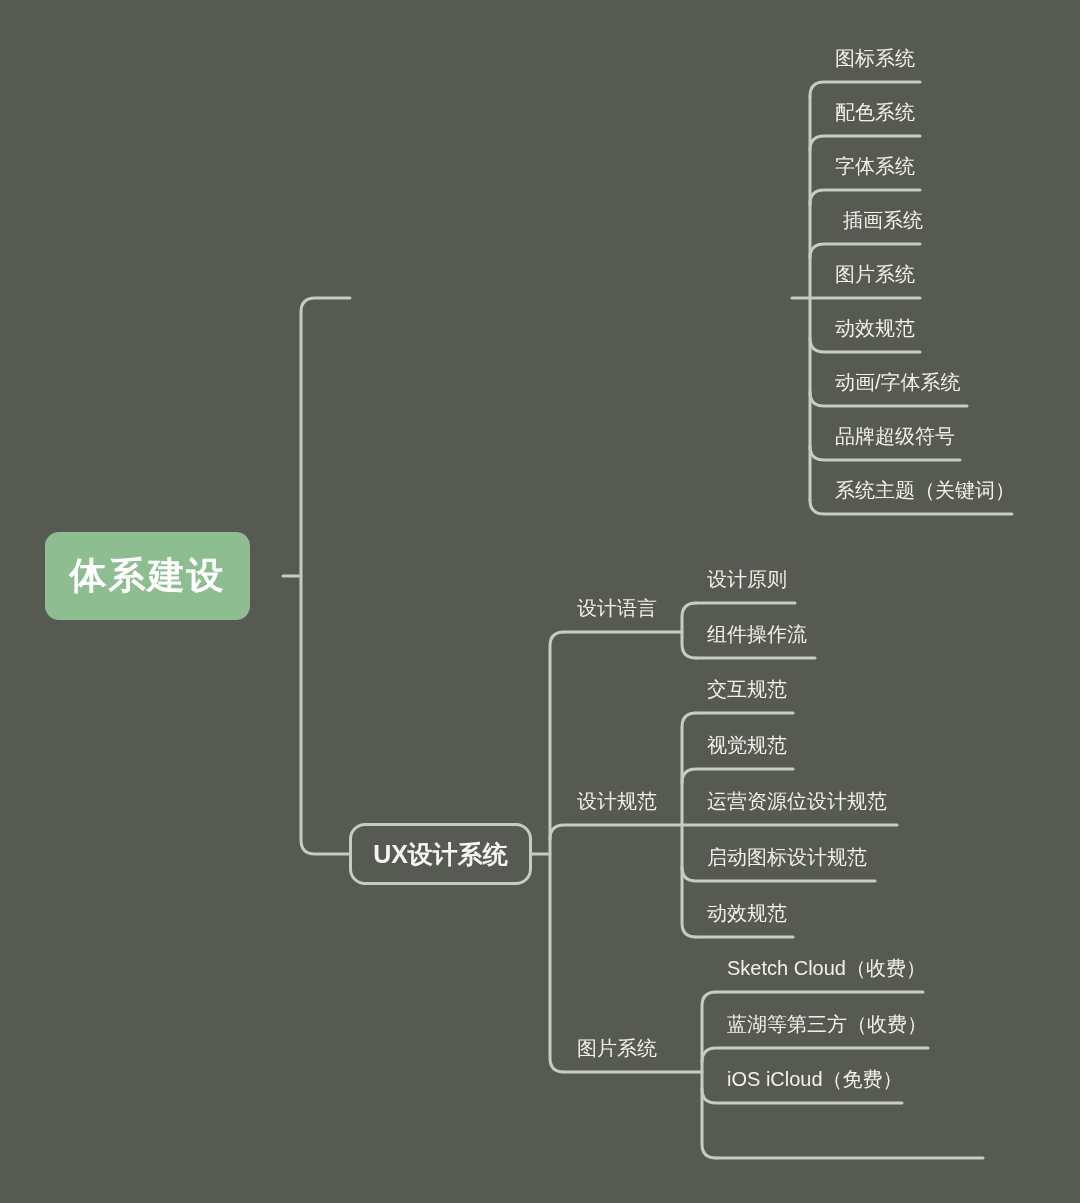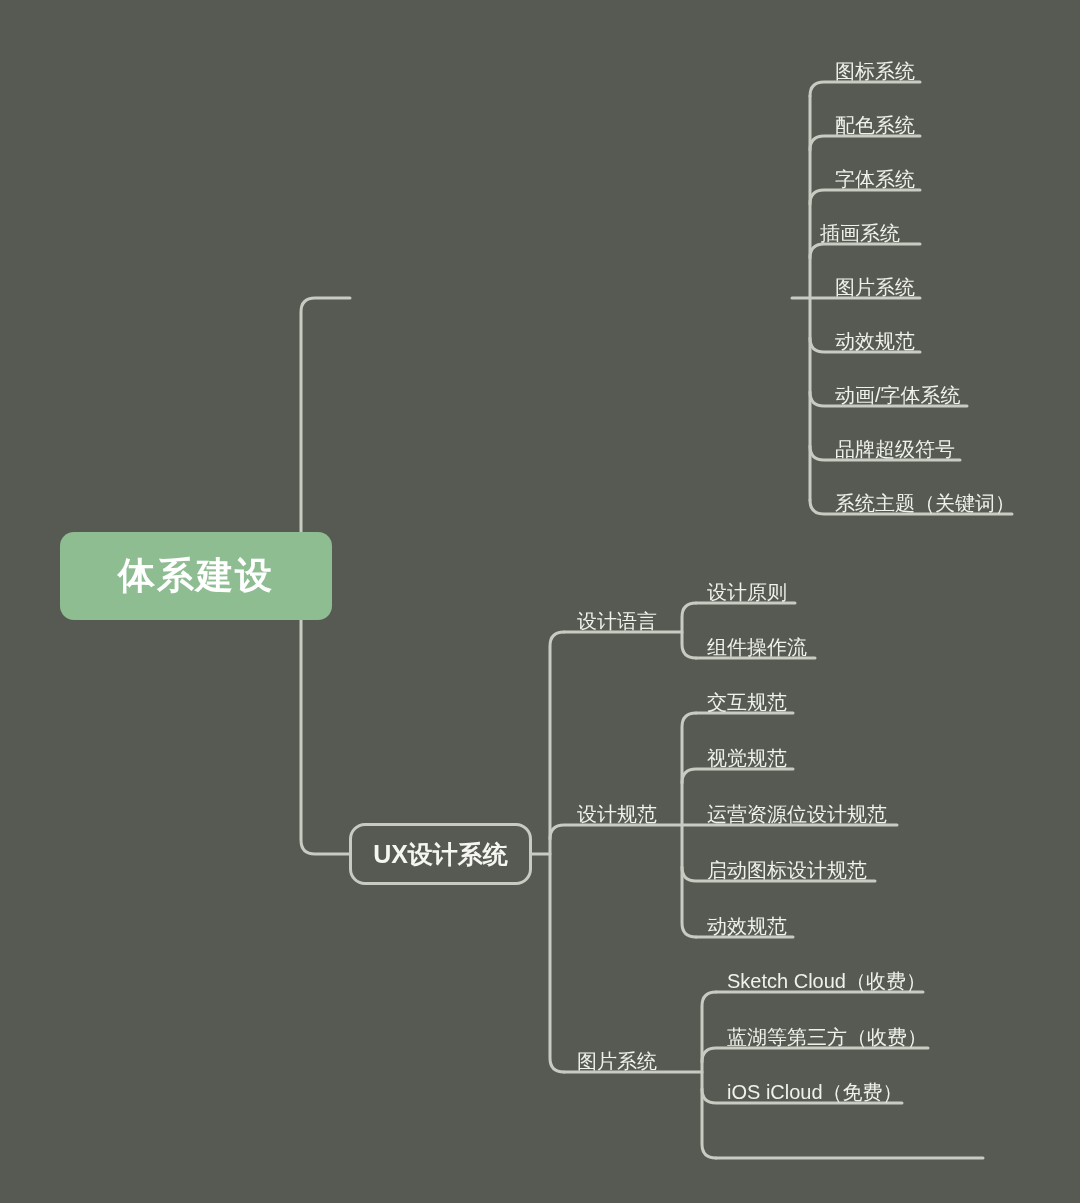--- a/index.html
+++ b/index.html
@@ -27,21 +27,21 @@
   }
   .node {
     position: absolute;
     display: flex;
     align-items: center;
     justify-content: center;
     white-space: nowrap;
     box-sizing: border-box;
   }
   .node-root {
-    left: 60px; top: 532px; width: 272px; height: 88px;
+    left: 45px; top: 532px; width: 205px; height: 88px;
     background: #8ebd92;
     border-radius: 14px;
     color: #ffffff;
     font-size: 37px;
     font-weight: bold;
     letter-spacing: 2px;
   }
   .node-boxed {
     border: 3px solid #c8cbc1;
     border-radius: 16px;
@@ -52,21 +52,20 @@
   }
   .node-design-system { left: 350px; top: 267px; width: 442px; height: 62px; }
   .node-ux { left: 349px; top: 823px; width: 183px; height: 62px; }
   .topic {
     position: absolute;
     font-size: 20px;
     line-height: 20px;
     font-weight: 500;
     color: #f0f1eb;
     white-space: nowrap;
-    margin-top: 13px;
   }
 </style>
 </head>
 <body>
 
 <div class="canvas">
 
   <svg class="connectors" viewBox="0 0 1080 1203" xmlns="http://www.w3.org/2000/svg">
 
     <path d="M283 576 H301"></path>
@@ -111,21 +110,21 @@
   </div>
 
 
   <div class="node node-boxed node-ux">
     <span>UX设计系统</span>
   </div>
 
   <div class="topic" style="left:835px;top:48px">图标系统</div>
   <div class="topic" style="left:835px;top:102px">配色系统</div>
   <div class="topic" style="left:835px;top:156px">字体系统</div>
-  <div class="topic" style="left:820px;top:210px">插画系统</div>
+  <div class="topic" style="left:843px;top:210px">插画系统</div>
   <div class="topic" style="left:835px;top:264px">图片系统</div>
   <div class="topic" style="left:835px;top:318px">动效规范</div>
   <div class="topic" style="left:835px;top:372px">动画/字体系统</div>
   <div class="topic" style="left:835px;top:426px">品牌超级符号</div>
   <div class="topic" style="left:835px;top:480px">系统主题（关键词）</div>
 
   <div class="topic" style="left:577px;top:598px">设计语言</div>
   <div class="topic" style="left:577px;top:791px">设计规范</div>
   <div class="topic" style="left:577px;top:1038px">图片系统</div>
 

